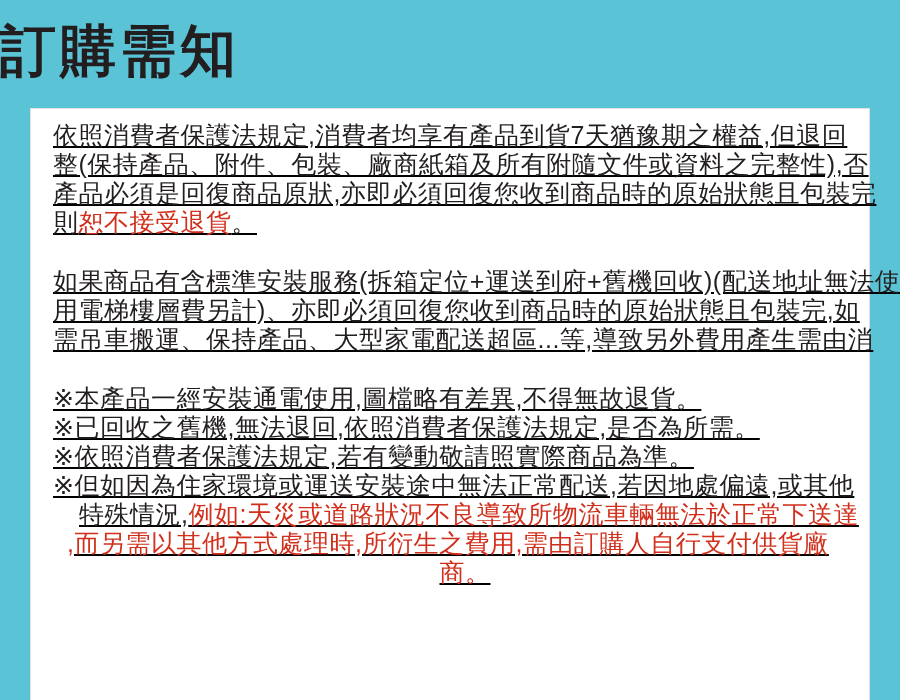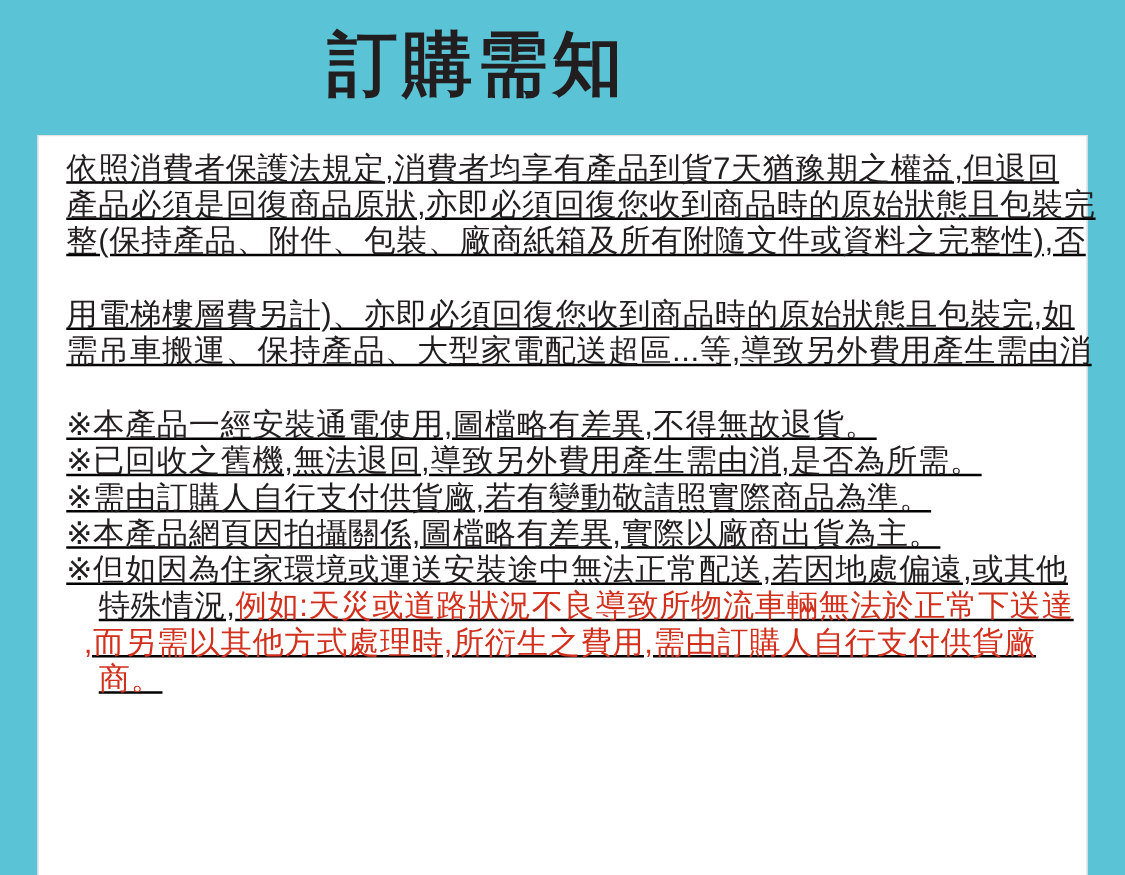--- a/index.html
+++ b/index.html
@@ -13,21 +13,21 @@
   html, body {
     width: 900px; height: 700px;
     background: var(--bg);
     font-family: "Liberation Sans", "DejaVu Sans", sans-serif;
     overflow: hidden;
   }
   .page { position: relative; width: 900px; height: 700px; }
   .title {
     position: absolute;
     top: 14px; left: 0; width: 764px;
-    text-align: center;
+    text-align: left;
     font-size: 56px;
     line-height: 74px;
     font-weight: 700;
     letter-spacing: 4px;
     color: var(--ink);
   }
   .notice-box {
     position: absolute;
     left: 30px; top: 108px;
     width: 840px; height: 660px;
@@ -38,48 +38,51 @@
   }
   .line {
     font-size: 25px;
     line-height: 29px;
     letter-spacing: 0.5px;
     color: var(--ink);
     white-space: nowrap;
   }
   .para { margin-bottom: 30px; }
   .red { color: var(--red); }
-  .ind   { padding-left: 26px; }  
+  .ind   { padding-left: 26px; text-align: center; }  
   .ind-c { padding-left: 14px; }  
 </style>
 </head>
 <body>
 
 <div class="page">
 
   <div class="title">訂購需知</div>
 
   <div class="notice-box">
 
     <div class="para">
       <div class="line">依照消費者保護法規定,消費者均享有產品到貨7天猶豫期之權益,但退回</div>
+      <div class="line">整(保持產品、附件、包裝、廠商紙箱及所有附隨文件或資料之完整性),否</div>
       <div class="line">產品必須是回復商品原狀,亦即必須回復您收到商品時的原始狀態且包裝完</div>
-      <div class="line">整(保持產品、附件、包裝、廠商紙箱及所有附隨文件或資料之完整性),否</div>
+      <div class="line">
+        <span>則</span><span class="red">恕不接受退貨</span><span>。</span>
+      </div>
     </div>
 
     <div class="para">
+      <div class="line">如果商品有含標準安裝服務(拆箱定位+運送到府+舊機回收)(配送地址無法使</div>
       <div class="line">用電梯樓層費另計)、亦即必須回復您收到商品時的原始狀態且包裝完,如</div>
       <div class="line">需吊車搬運、保持產品、大型家電配送超區...等,導致另外費用產生需由消</div>
     </div>
 
     <div>
       <div class="line">※本產品一經安裝通電使用,圖檔略有差異,不得無故退貨。</div>
-      <div class="line">※已回收之舊機,無法退回,導致另外費用產生需由消,是否為所需。</div>
-      <div class="line">※需由訂購人自行支付供貨廠,若有變動敬請照實際商品為準。</div>
-      <div class="line">※本產品網頁因拍攝關係,圖檔略有差異,實際以廠商出貨為主。</div>
+      <div class="line">※已回收之舊機,無法退回,依照消費者保護法規定,是否為所需。</div>
+      <div class="line">※依照消費者保護法規定,若有變動敬請照實際商品為準。</div>
 
       <div>
         <div class="line">※但如因為住家環境或運送安裝途中無法正常配送,若因地處偏遠,或其他</div>
         <div class="line ind">
           <span>特殊情況,</span><span class="red">例如:天災或道路狀況不良導致所物流車輛無法於正常下送達</span>
         </div>
         <div class="line ind-c red">,而另需以其他方式處理時,所衍生之費用,需由訂購人自行支付供貨廠</div>
         <div class="line ind red">商。</div>
       </div>
     </div>

